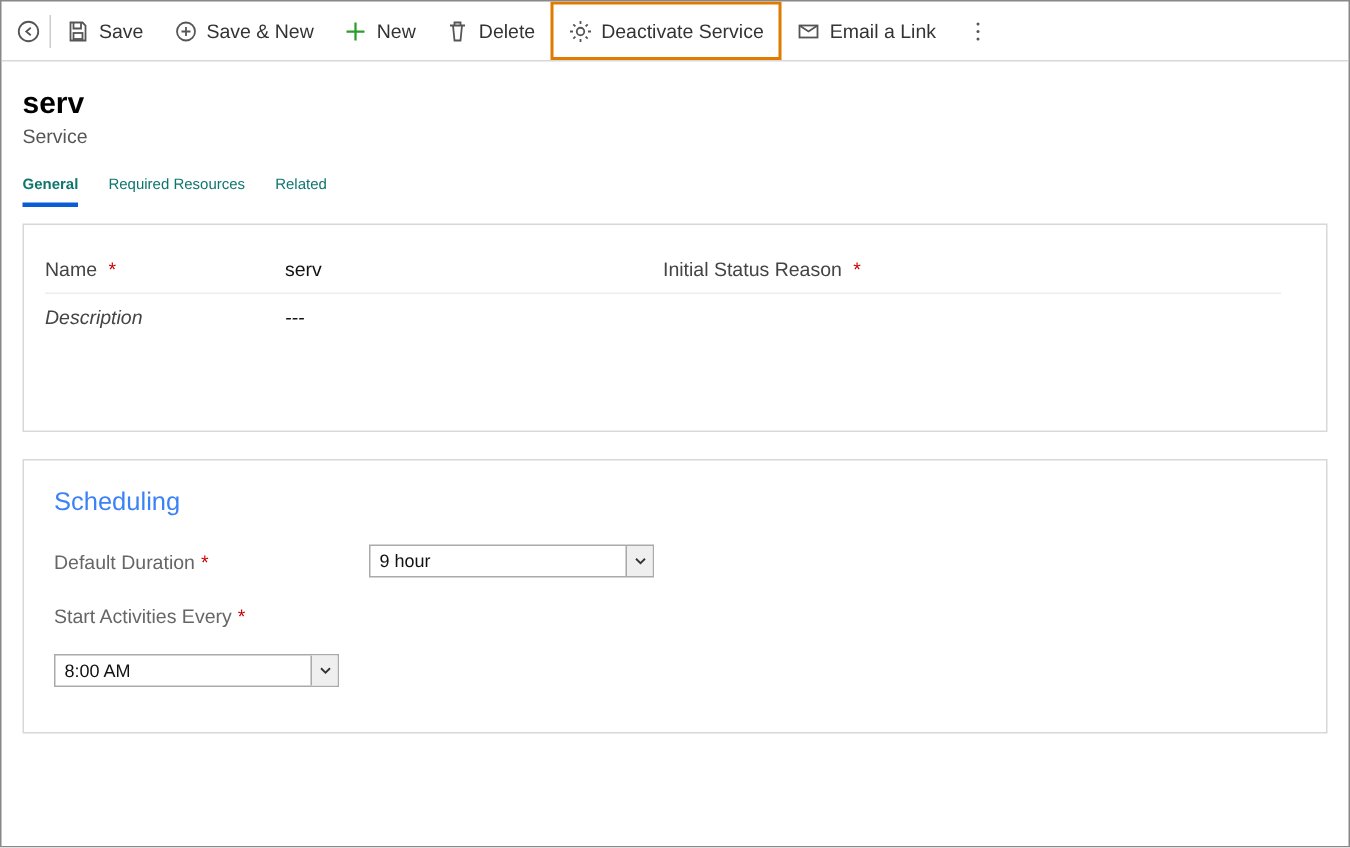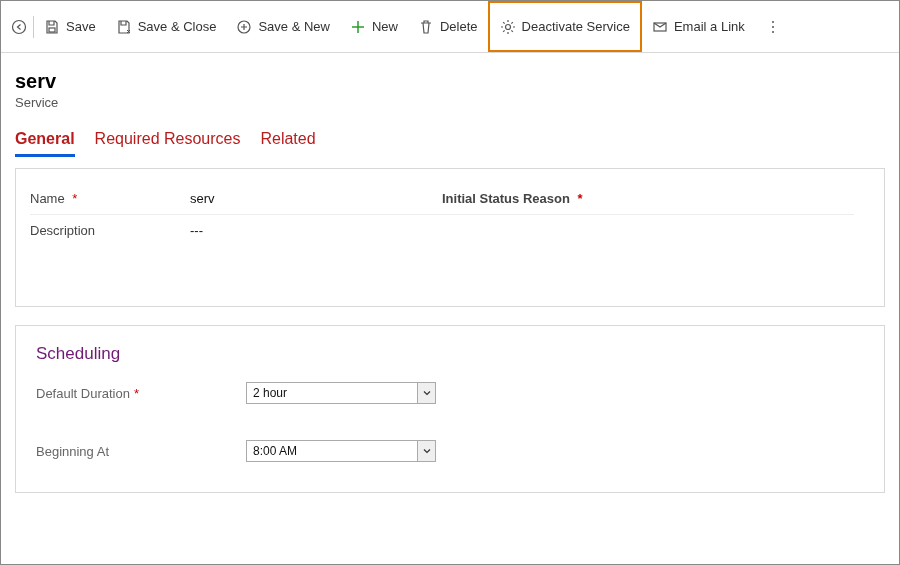--- a/index.html
+++ b/index.html
@@ -1,51 +1,51 @@
 <!DOCTYPE html>
 <html><head>
 <meta charset="utf-8">
 <style>
   * { box-sizing: border-box; }
   html, body { margin: 0; padding: 0; font-family: "Segoe UI", Arial, sans-serif; font-size: 13px; color: #333; background: #fff; }
   .frame { width: 900px; height: 565px; border: 1px solid #888; margin: 0; position: relative; overflow: hidden; }
 
   
-  .toolbar { display: flex; align-items: center; height: 52px; border-bottom: 1px solid #d8d8d8; padding: 0 4px; gap: 0; }
+  .toolbar { display: flex; align-items: center; height: 40px; border-bottom: 1px solid #d8d8d8; padding: 0 4px; gap: 0; }
   .tb-btn { display: flex; align-items: center; gap: 6px; padding: 0 10px; height: 100%; cursor: pointer; font-size: 13px; color: #333; }
   .tb-divider { width: 1px; height: 22px; background: #ccc; }
   .tb-icon { width: 16px; height: 16px; display: inline-flex; align-items: center; justify-content: center; color: #555; }
   .tb-icon svg { width: 16px; height: 16px; }
   .highlight-box { border: 2px solid #e07b00; }
   .more-btn { display: flex; align-items: center; justify-content: center; width: 28px; height: 100%; cursor: pointer; margin-left: 4px; }
 
   
   .header { padding: 16px 14px 2px 14px; }
   .rec-title { font-size: 20px; font-weight: 600; color: #000; line-height: 1.2; }
   .rec-sub { font-size: 13px; color: #555; margin-top: 2px; }
 
   
   .tabs { display: flex; gap: 20px; padding: 14px 14px 0 14px; border-bottom: 1px solid transparent; }
-  .tab { padding: 4px 0 6px 0; font-size: 16px; color: #b91c1c; cursor: pointer; border-bottom: 3px solid transparent; }
+  .tab { padding: 4px 0 6px 0; font-size: 10px; color: #0f766e; cursor: pointer; border-bottom: 3px solid transparent; }
   .tab.active { font-weight: 600; border-bottom-color: #0b5cd6; }
 
   
   .panel { margin: 10px 14px 0 14px; border: 1px solid #d8d8d8; padding: 14px 30px 60px 14px; }
   .row { display: flex; align-items: center; padding: 8px 0; border-bottom: 1px solid #eee; }
-  .row.noborder { border-bottom: none; }
+  .row.noborder { border-bottom: none; font-style: italic; }
   .lbl { width: 150px; color: #444; font-size: 13px; position: relative; }
   .req { color: #c00; margin-left: 4px; }
   .val { flex: 1; font-size: 13px; color: #111; padding-left: 10px; }
   .val.bold { font-weight: 600; }
   .first-line { display: flex; }
   .first-line .cell { display: flex; align-items: center; flex: 1; }
 
   
   .sched-panel { margin: 18px 14px 0 14px; border: 1px solid #d8d8d8; padding: 18px 20px 30px 20px; }
-  .sched-title { font-size: 17px; color: #701a75; margin-bottom: 18px; }
+  .sched-title { font-size: 17px; color: #3b82f6; margin-bottom: 18px; }
   .sched-row { display: flex; align-items: center; margin-bottom: 18px; }
   .sched-lbl { width: 210px; color: #666; font-size: 13px; }
   .sched-lbl .req { color: #c00; }
   .combo { display: flex; align-items: center; width: 190px; border: 1px solid #aaa; height: 22px; background: #fff; cursor: pointer; }
   .combo-text { flex: 1; padding: 0 6px; font-size: 12px; color: #111; }
   .combo-btn { width: 18px; height: 100%; border-left: 1px solid #aaa; background: #efefef; display: flex; align-items: center; justify-content: center; }
   .combo-btn svg { width: 8px; height: 8px; }
 
 </style>
 </head>
@@ -68,30 +68,20 @@
       <span class="tb-icon">
         <svg viewBox="0 0 16 16" fill="none" stroke="currentColor" stroke-width="1.2">
             <path d="M3 2h8l2 2v10H3z"></path>
             <path d="M5 2v4h5V2"></path>
             <rect x="5" y="9" width="6" height="4"></rect>
           </svg>
       </span>
       <span>Save</span>
     </div>
 
-    <div class="tb-btn">
-      <span class="tb-icon">
-        <svg viewBox="0 0 16 16" fill="none" stroke="currentColor" stroke-width="1.2">
-            <path d="M3 2h8l2 2v10H3z"></path>
-            <path d="M5 2v4h5V2"></path>
-            <path d="M11 11l3 3M14 11l-3 3" stroke-width="1"></path>
-          </svg>
-      </span>
-      <span>Save &amp; Close</span>
-    </div>
 
     <div class="tb-btn">
       <span class="tb-icon">
         <svg viewBox="0 0 16 16" fill="none" stroke="currentColor" stroke-width="1.2">
             <circle cx="8" cy="8" r="6"></circle>
             <path d="M8 5v6M5 8h6"></path>
           </svg>
       </span>
       <span>Save &amp; New</span>
     </div>
@@ -160,54 +150,56 @@
   <div class="panel">
     <div class="row first-line">
       <div class="cell">
         <div class="lbl">
           <span>Name</span>
           <span class="req">*</span>
         </div>
         <div class="val">serv</div>
       </div>
       <div class="cell">
-        <div class="lbl" style="width:170px;font-weight:bold;">
+        <div class="lbl" style="width:170px;">
           <span>Initial Status Reason</span>
           <span class="req">*</span>
         </div>
       </div>
     </div>
     <div class="row noborder">
       <div class="lbl">Description</div>
       <div class="val">---</div>
     </div>
   </div>
 
   <div class="sched-panel">
     <div class="sched-title">Scheduling</div>
 
     <div class="sched-row">
       <div class="sched-lbl">
         <span>Default Duration</span><span class="req">*</span>
       </div>
       <div class="combo">
-        <div class="combo-text">2 hour</div>
+        <div class="combo-text">9 hour</div>
         <div class="combo-btn">
           <svg viewBox="0 0 8 8" fill="none" stroke="#333" stroke-width="1.2">
               <path d="M1 2.5 L4 5.5 L7 2.5"></path>
             </svg>
         </div>
       </div>
     </div>
 
     <div class="sched-row">
+      <div class="sched-lbl">
+        <span>Start Activities Every</span><span class="req">*</span>
+      </div>
     </div>
 
     <div class="sched-row" style="margin-bottom:0;">
-      <div class="sched-lbl">Beginning At</div>
       <div class="combo">
         <div class="combo-text">8:00 AM</div>
         <div class="combo-btn">
           <svg viewBox="0 0 8 8" fill="none" stroke="#333" stroke-width="1.2">
               <path d="M1 2.5 L4 5.5 L7 2.5"></path>
             </svg>
         </div>
       </div>
     </div>
   </div>

